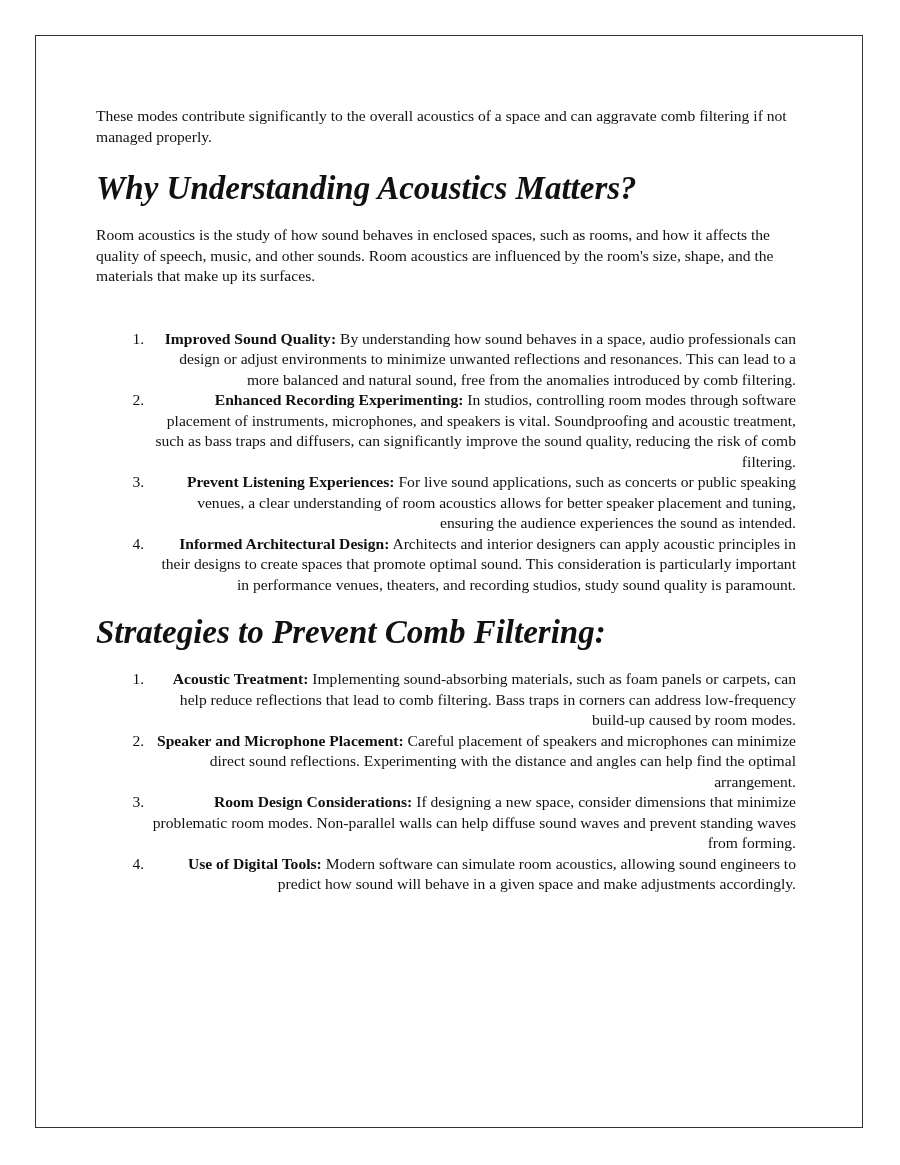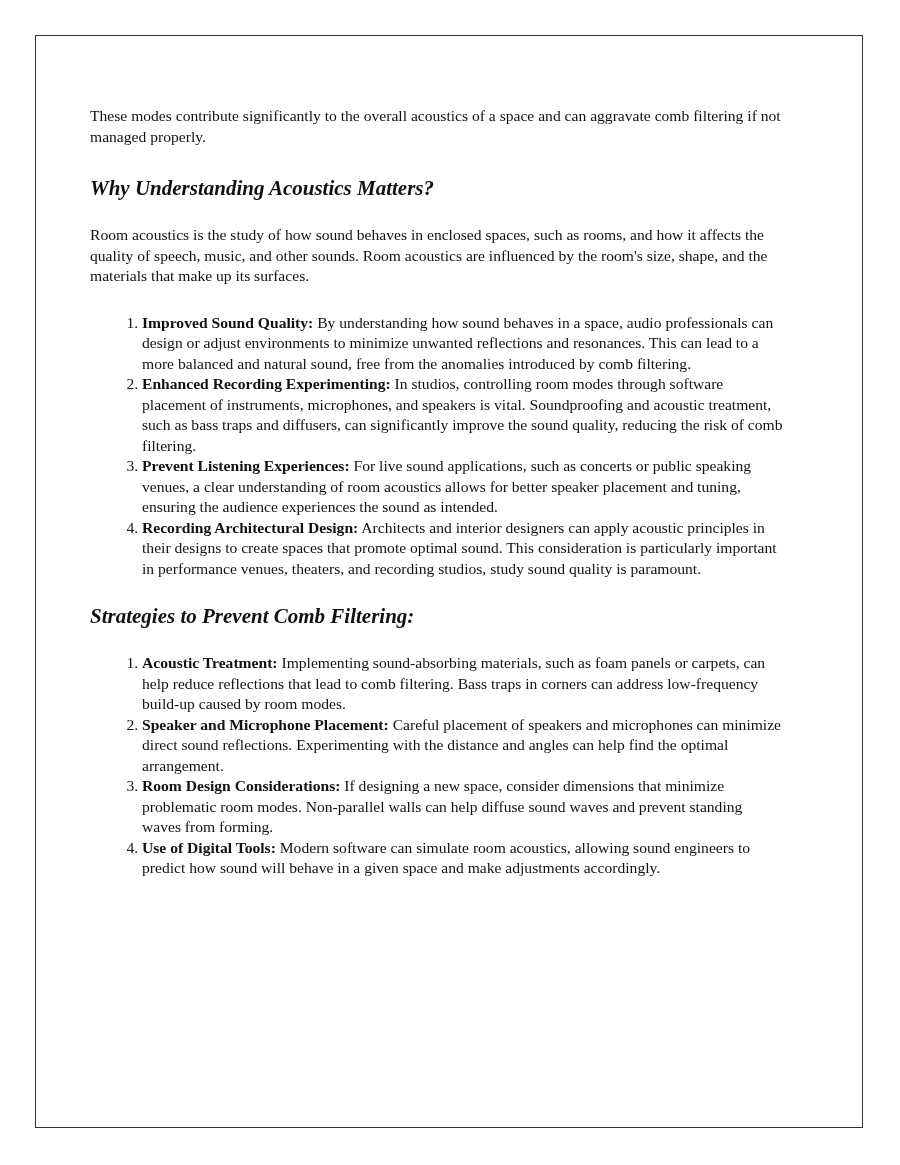--- a/index.html
+++ b/index.html
@@ -2,51 +2,51 @@
 <html><head>
 <meta charset="utf-8">
 <style>
   html, body { margin: 0; padding: 0; background: #ffffff; }
   body { width: 900px; height: 1165px; position: relative; overflow: hidden; }
   .page-border {
     position: absolute; left: 35px; top: 35px; width: 828px; height: 1093px;
     border: 1.5px solid #333; box-sizing: border-box;
   }
   .content {
-    position: absolute; left: 90px; top: 106px; width: 700px;
+    position: absolute; left: 96px; top: 106px; width: 700px;
     font-family: "Liberation Serif", serif; color: #111; font-size: 15.6px; line-height: 20.5px;
   }
   p { margin: 0; }
   .intro { margin-bottom: 26px; }
   h2 {
     font-family: "Liberation Serif", serif; font-style: italic; font-weight: bold;
-    font-size: 21px; line-height: 30px; margin: 0 0 22px 0; color: #111;
+    font-size: 33px; line-height: 30px; margin: 0 0 22px 0; color: #111;
   }
-  .para { margin-bottom: 26px; }
-  ol { margin: 0 7px 22px 0; padding-left: 52px; }
+  .para { margin-bottom: 42px; }
+  ol { margin: 0 0 22px 0; padding-left: 52px; text-align: right; }
   ol li { padding-left: 0; }
   ol li b { font-weight: bold; }
   .h2-second { margin-top: 0; }
 </style>
 </head>
 <body>
 
 <div class="page-border"></div>
 
 <div class="content">
   <p class="intro">These modes contribute significantly to the overall acoustics of a space and can aggravate comb filtering if not managed properly.</p>
 
   <h2>Why Understanding Acoustics Matters?</h2>
   <p class="para">Room acoustics is the study of how sound behaves in enclosed spaces, such as rooms, and how it affects the quality of speech, music, and other sounds. Room acoustics are influenced by the room's size, shape, and the materials that make up its surfaces.</p>
 
   <ol>
     <li><b>Improved Sound Quality:</b><span> By understanding how sound behaves in a space, audio professionals can design or adjust environments to minimize unwanted reflections and resonances. This can lead to a more balanced and natural sound, free from the anomalies introduced by comb filtering.</span></li>
     <li><b>Enhanced Recording Experimenting:</b><span> In studios, controlling room modes through software placement of instruments, microphones, and speakers is vital. Soundproofing and acoustic treatment, such as bass traps and diffusers, can significantly improve the sound quality, reducing the risk of comb filtering.</span></li>
     <li><b>Prevent Listening Experiences:</b><span> For live sound applications, such as concerts or public speaking venues, a clear understanding of room acoustics allows for better speaker placement and tuning, ensuring the audience experiences the sound as intended.</span></li>
-    <li><b>Recording Architectural Design:</b><span> Architects and interior designers can apply acoustic principles in their designs to create spaces that promote optimal sound. This consideration is particularly important in performance venues, theaters, and recording studios, study sound quality is paramount.</span></li>
+    <li><b>Informed Architectural Design:</b><span> Architects and interior designers can apply acoustic principles in their designs to create spaces that promote optimal sound. This consideration is particularly important in performance venues, theaters, and recording studios, study sound quality is paramount.</span></li>
   </ol>
 
   <h2 class="h2-second">Strategies to Prevent Comb Filtering:</h2>
 
   <ol>
     <li><b>Acoustic Treatment:</b><span> Implementing sound-absorbing materials, such as foam panels or carpets, can help reduce reflections that lead to comb filtering. Bass traps in corners can address low-frequency build-up caused by room modes.</span></li>
     <li><b>Speaker and Microphone Placement:</b><span> Careful placement of speakers and microphones can minimize direct sound reflections. Experimenting with the distance and angles can help find the optimal arrangement.</span></li>
     <li><b>Room Design Considerations:</b><span> If designing a new space, consider dimensions that minimize problematic room modes. Non-parallel walls can help diffuse sound waves and prevent standing waves from forming.</span></li>
     <li><b>Use of Digital Tools:</b><span> Modern software can simulate room acoustics, allowing sound engineers to predict how sound will behave in a given space and make adjustments accordingly.</span></li>
   </ol>

